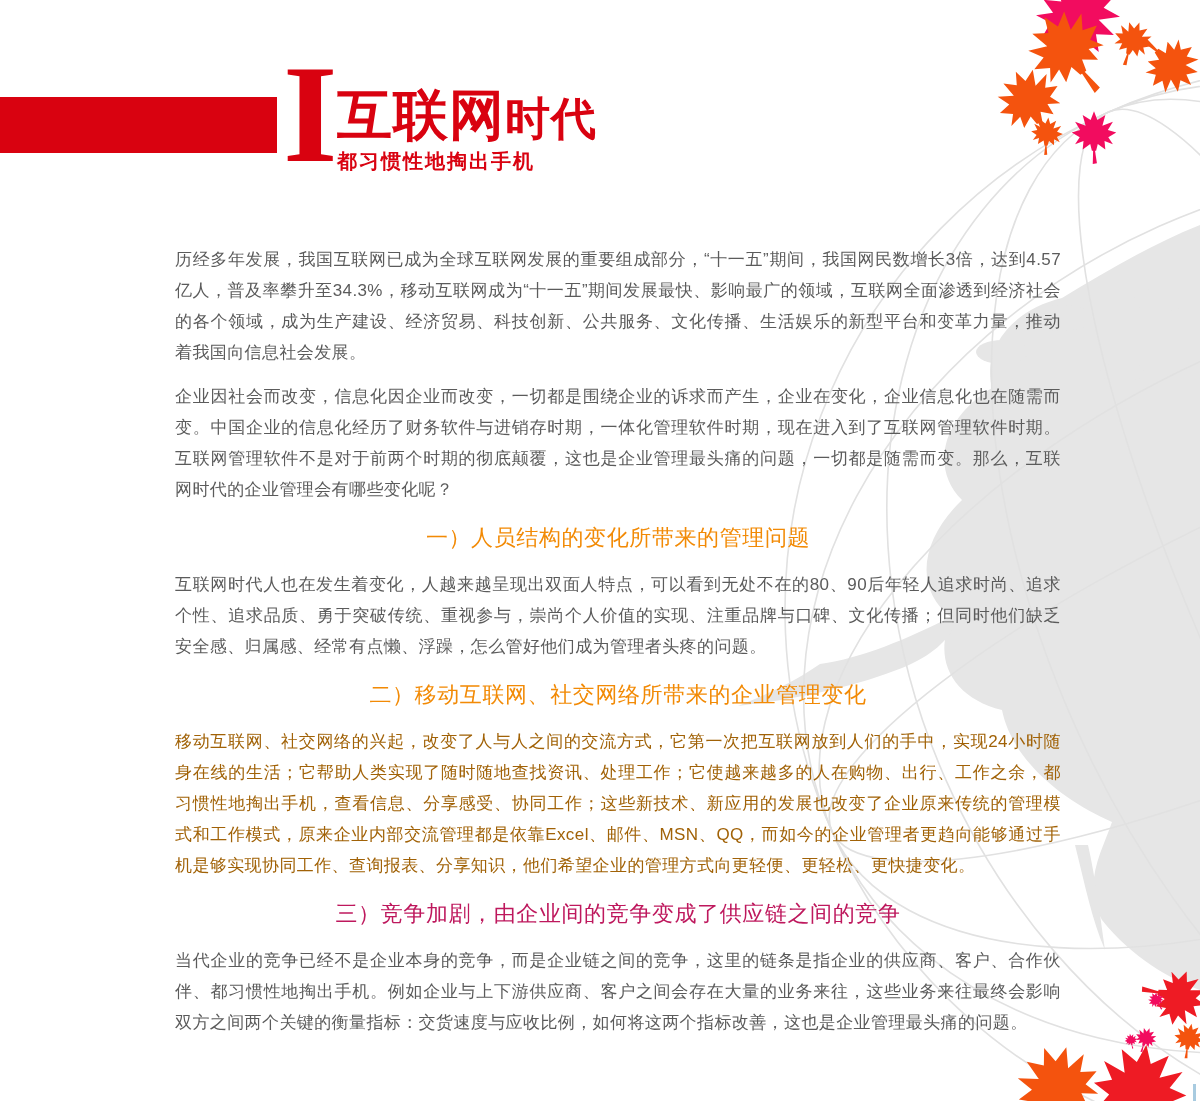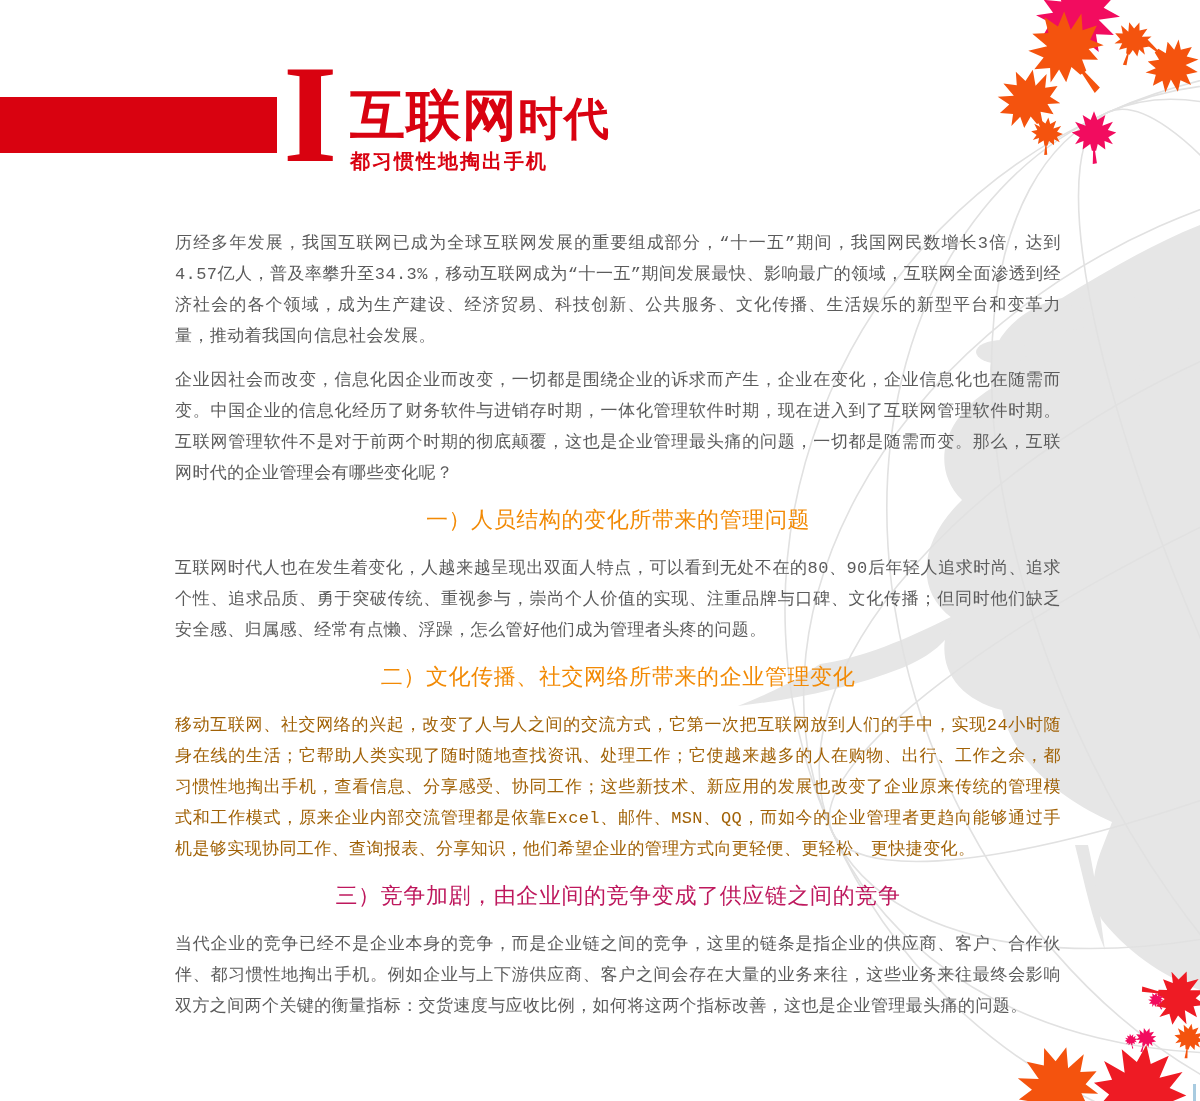--- a/index.html
+++ b/index.html
@@ -10,27 +10,27 @@
   }
   
   .globe{position:absolute;left:0;top:0;z-index:0;pointer-events:none;}
   
   .red-bar{position:absolute;left:0;top:97px;width:277px;height:56px;z-index:2;}
   .serif-i{
     position:absolute;left:283px;top:44px;z-index:2;
     font-family:"Liberation Serif","DejaVu Serif",serif;
     font-weight:bold;font-size:140px;line-height:1;
   }
-  .title-block{position:absolute;left:350px;top:88px;z-index:2;}
+  .title-block{position:absolute;left:337px;top:88px;z-index:2;}
   .main-title{line-height:1;white-space:nowrap;font-weight:bold;letter-spacing:1px;}
   .main-title .t-big{font-size:55px;}
   .main-title .t-small{font-size:45px;}
   .subtitle{margin-top:5px;font-size:20px;letter-spacing:2px;font-weight:bold;}
   
-  .article{position:absolute;left:175px;top:228px;width:886px;z-index:2;font-family:Liberation Mono, monospace;}
+  .article{position:absolute;left:175px;top:244px;width:886px;z-index:2;}
   .article p{
     margin:0 0 13px;font-size:17px;line-height:31px;
     text-align:justify;letter-spacing:0.4px;
   }
   .article h2{
     margin:18px 0 16px;font-size:22px;line-height:30px;
     font-weight:normal;letter-spacing:0.6px;text-align:center;
   }
   
   .leaves{position:absolute;left:0;top:0;z-index:3;pointer-events:none;}
@@ -77,21 +77,21 @@
     <div class="subtitle" style="color: rgb(217, 2, 16);">都习惯性地掏出手机</div>
   </div>
 
   <div class="article">
     <p style="color: rgb(91, 91, 91);">历经多年发展，我国互联网已成为全球互联网发展的重要组成部分，“十一五”期间，我国网民数增长3倍，达到4.57亿人，普及率攀升至34.3%，移动互联网成为“十一五”期间发展最快、影响最广的领域，互联网全面渗透到经济社会的各个领域，成为生产建设、经济贸易、科技创新、公共服务、文化传播、生活娱乐的新型平台和变革力量，推动着我国向信息社会发展。</p>
     <p style="color: rgb(91, 91, 91);">企业因社会而改变，信息化因企业而改变，一切都是围绕企业的诉求而产生，企业在变化，企业信息化也在随需而变。中国企业的信息化经历了财务软件与进销存时期，一体化管理软件时期，现在进入到了互联网管理软件时期。互联网管理软件不是对于前两个时期的彻底颠覆，这也是企业管理最头痛的问题，一切都是随需而变。那么，互联网时代的企业管理会有哪些变化呢？</p>
 
     <h2 style="color: rgb(242, 138, 5);">一）人员结构的变化所带来的管理问题</h2>
     <p style="color: rgb(91, 91, 91);">互联网时代人也在发生着变化，人越来越呈现出双面人特点，可以看到无处不在的80、90后年轻人追求时尚、追求个性、追求品质、勇于突破传统、重视参与，崇尚个人价值的实现、注重品牌与口碑、文化传播；但同时他们缺乏安全感、归属感、经常有点懒、浮躁，怎么管好他们成为管理者头疼的问题。</p>
 
-    <h2 style="color: rgb(242, 138, 5);">二）文化传播、社交网络所带来的企业管理变化</h2>
+    <h2 style="color: rgb(242, 138, 5);">二）移动互联网、社交网络所带来的企业管理变化</h2>
     <p style="color: #a16207;">移动互联网、社交网络的兴起，改变了人与人之间的交流方式，它第一次把互联网放到人们的手中，实现24小时随身在线的生活；它帮助人类实现了随时随地查找资讯、处理工作；它使越来越多的人在购物、出行、工作之余，都习惯性地掏出手机，查看信息、分享感受、协同工作；这些新技术、新应用的发展也改变了企业原来传统的管理模式和工作模式，原来企业内部交流管理都是依靠Excel、邮件、MSN、QQ，而如今的企业管理者更趋向能够通过手机是够实现协同工作、查询报表、分享知识，他们希望企业的管理方式向更轻便、更轻松、更快捷变化。</p>
 
     <h2 style="color: #be185d;">三）竞争加剧，由企业间的竞争变成了供应链之间的竞争</h2>
     <p style="color: rgb(91, 91, 91);">当代企业的竞争已经不是企业本身的竞争，而是企业链之间的竞争，这里的链条是指企业的供应商、客户、合作伙伴、都习惯性地掏出手机。例如企业与上下游供应商、客户之间会存在大量的业务来往，这些业务来往最终会影响双方之间两个关键的衡量指标：交货速度与应收比例，如何将这两个指标改善，这也是企业管理最头痛的问题。</p>
   </div>
 
   <svg class="leaves" width="1200" height="1101" viewBox="0 0 1200 1101">
     <defs>
       <g id="leaf">
         <path d="M0,-52 L8,-31 L27,-43 L20,-17 L45,-27 L33,-7 L53,-1 L34,10 L45,27

